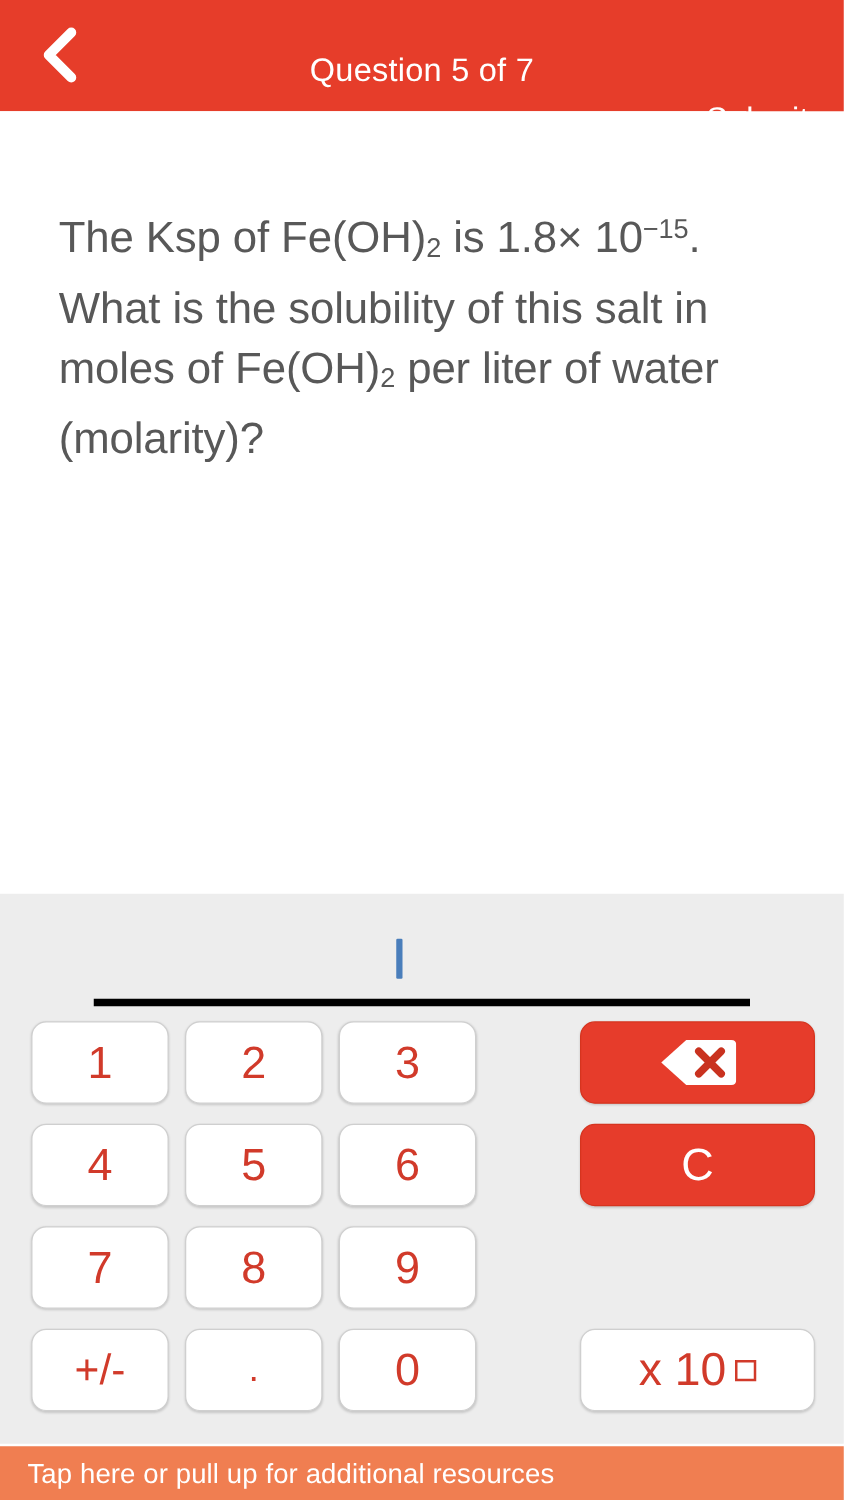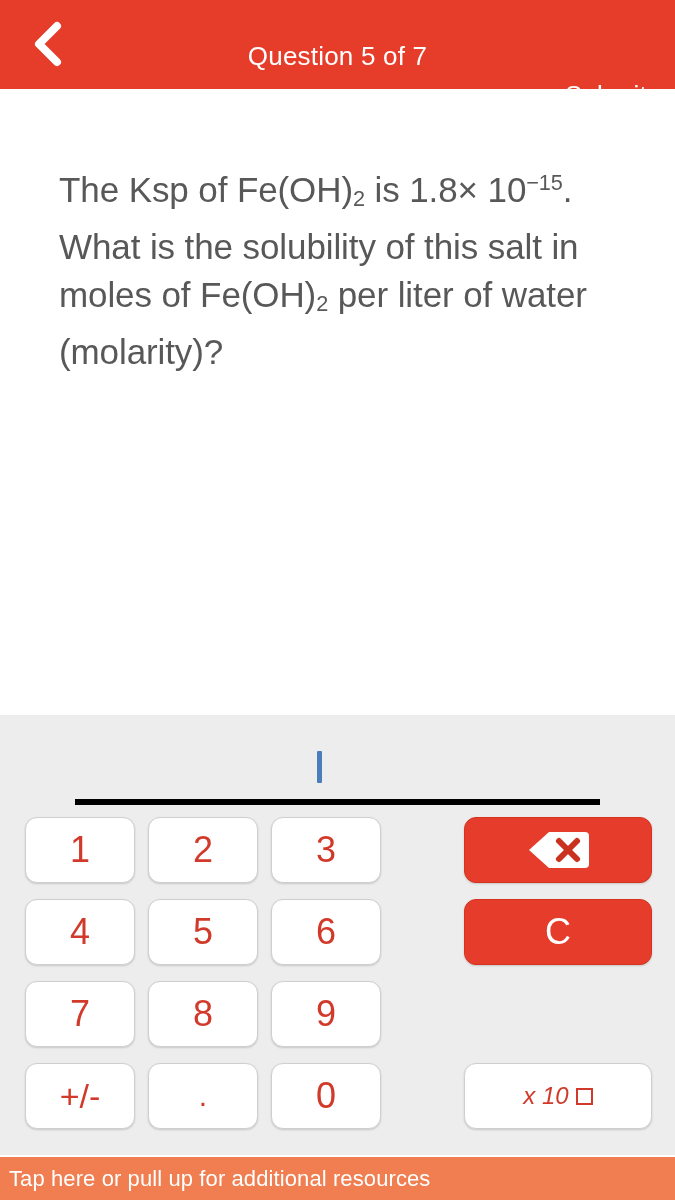--- a/index.html
+++ b/index.html
@@ -57,21 +57,20 @@
     cursor: pointer;
     margin-top: 48px;
   }
 
   
   #question-area {
     position: absolute;
     left: 0; top: 89px;
     width: 597px; height: 626px;
     background: #ffffff;
-    margin-left: 12px;
   }
   #question-text {
     position: absolute;
     left: 47px; top: 70px;
     width: 600px;
     font-size: 35px;
     line-height: 48px;
     color: #585858;
     letter-spacing: -0.1px;
   }
@@ -145,21 +144,21 @@
   }
   .key.num { width: 110px; height: 66px; }
   .key.red {
     background: #e63c2b;
     border: 1px solid #d6341f;
     color: #ffffff;
   }
   .key.wide { width: 188px; height: 66px; }
   .key.dot { font-size: 30px; }
   .key.pm { font-size: 34px; }
-  .key.exp { font-size: 24px; font-style: italic; }
+  .key.exp { font-size: 37px; }
 
   
   .c1 { left: 25px; }
   .c2 { left: 148px; }
   .c3 { left: 271px; }
   .c4 { left: 464px; }
   
   .r1 { top: 0px; }
   .r2 { top: 82px; }
   .r3 { top: 164px; }
@@ -181,21 +180,21 @@
     left: 0; top: 1157px;
     width: 675px; height: 43px;
     background: #f07e51;
     display: flex;
     align-items: center;
     cursor: pointer;
   }
   #footer-text {
     color: #ffffff;
     font-size: 22px;
-    padding-left: 9px;
+    padding-left: 22px;
     letter-spacing: 0.1px;
   }
 </style>
 </head>
 <body>
 
 <div id="header">
   <div id="header-title">Question 5 of 7</div>
   <div id="back-btn">
     <span>

